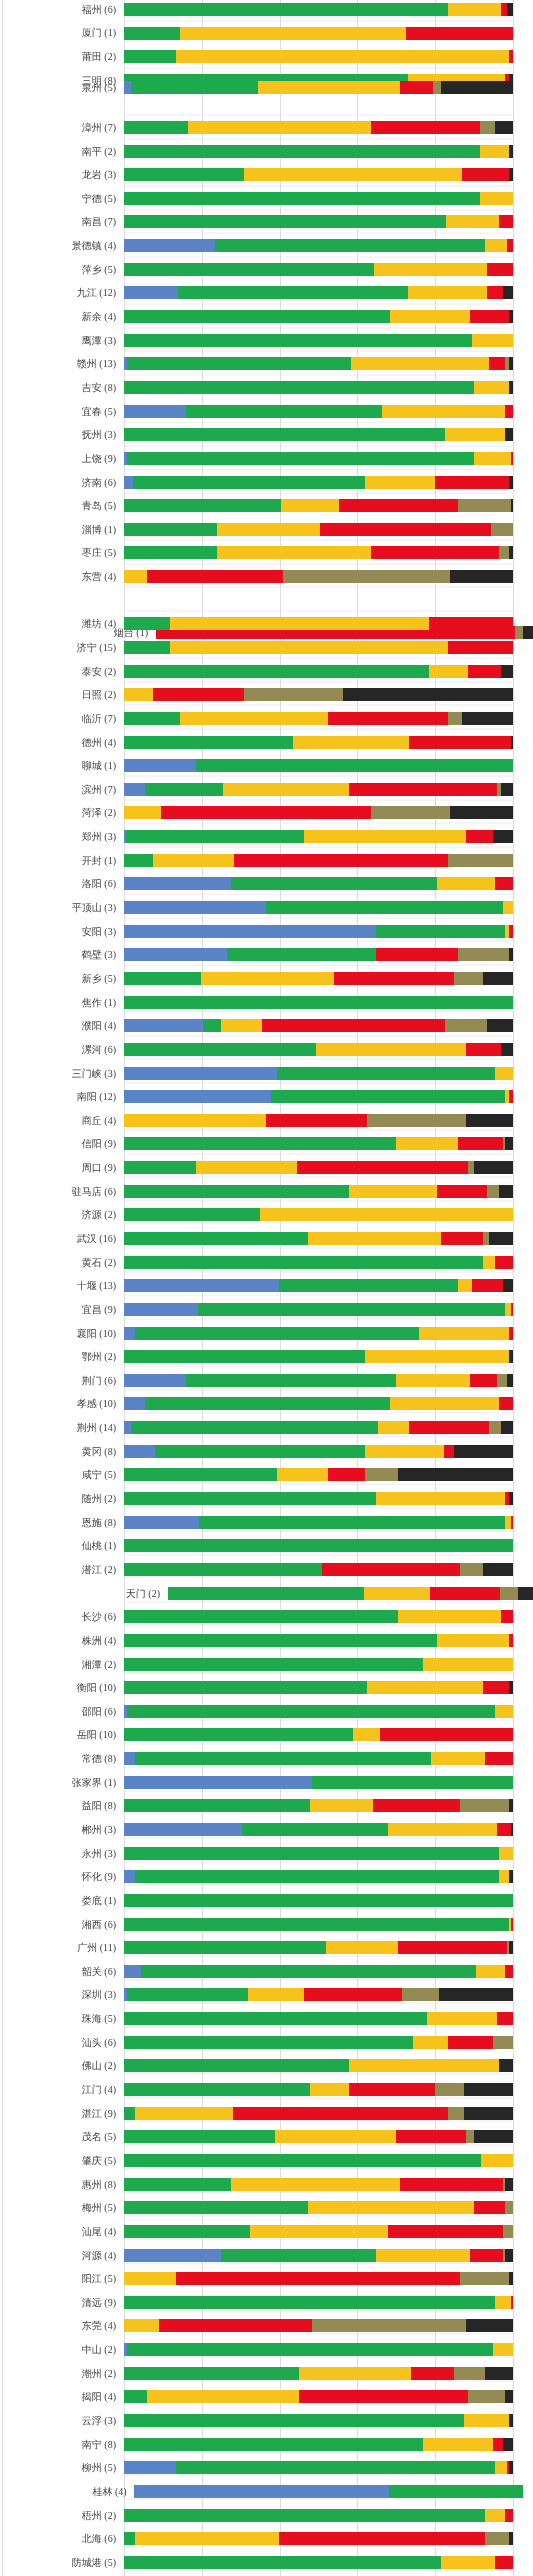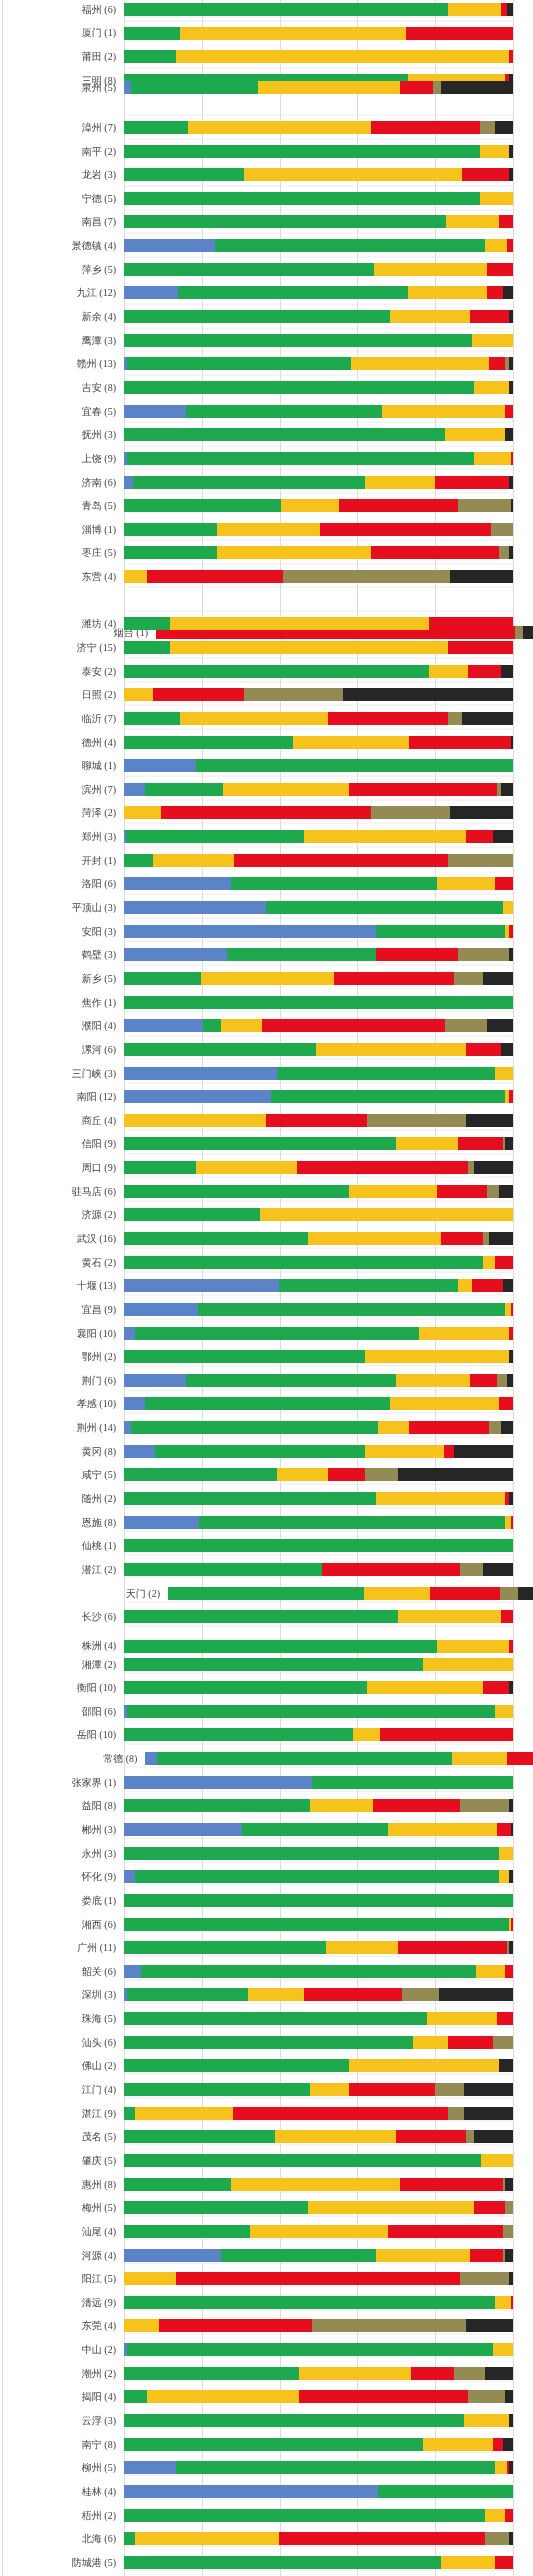--- a/index.html
+++ b/index.html
@@ -646,21 +646,21 @@
         </div>
       </div>
       <div class="row" style="top: 1605px;">
         <div class="lbl">长沙 (6)</div>
         <div class="barwrap">
           <div class="seg" style="width: 70.5%; background: rgb(31, 169, 78);"></div>
           <div class="seg" style="width: 26.5%; background: rgb(246, 195, 28);"></div>
           <div class="seg" style="width: 3%; background: rgb(230, 14, 30);"></div>
         </div>
       </div>
-      <div class="row" style="top: 1629px; align-items: flex-end;">
+      <div class="row" style="top: 1629px;">
         <div class="lbl">株洲 (4)</div>
         <div class="barwrap">
           <div class="seg" style="width: 80.5%; background: rgb(31, 169, 78);"></div>
           <div class="seg" style="width: 18.5%; background: rgb(246, 195, 28);"></div>
           <div class="seg" style="width: 1%; background: rgb(230, 14, 30);"></div>
         </div>
       </div>
       <div class="row" style="top: 1653px;">
         <div class="lbl">湘潭 (2)</div>
         <div class="barwrap">
@@ -686,21 +686,21 @@
         </div>
       </div>
       <div class="row" style="top: 1723px;">
         <div class="lbl">岳阳 (10)</div>
         <div class="barwrap">
           <div class="seg" style="width: 59%; background: rgb(31, 169, 78);"></div>
           <div class="seg" style="width: 7%; background: rgb(246, 195, 28);"></div>
           <div class="seg" style="width: 34%; background: rgb(230, 14, 30);"></div>
         </div>
       </div>
-      <div class="row" style="top: 1747px; justify-content: flex-end;">
+      <div class="row" style="top: 1747px;">
         <div class="lbl">常德 (8)</div>
         <div class="barwrap">
           <div class="seg" style="width: 3%; background: rgb(91, 132, 200);"></div>
           <div class="seg" style="width: 76%; background: rgb(31, 169, 78);"></div>
           <div class="seg" style="width: 14%; background: rgb(246, 195, 28);"></div>
           <div class="seg" style="width: 7%; background: rgb(230, 14, 30);"></div>
         </div>
       </div>
       <div class="row" style="top: 1771px;">
         <div class="lbl">张家界 (1)</div>
@@ -964,21 +964,21 @@
       <div class="row" style="top: 2456px;">
         <div class="lbl">柳州 (5)</div>
         <div class="barwrap">
           <div class="seg" style="width: 13.5%; background: rgb(91, 132, 200);"></div>
           <div class="seg" style="width: 82%; background: rgb(31, 169, 78);"></div>
           <div class="seg" style="width: 3%; background: rgb(246, 195, 28);"></div>
           <div class="seg" style="width: 0.5%; background: rgb(230, 14, 30);"></div>
           <div class="seg" style="width: 1%; background: rgb(38, 38, 38);"></div>
         </div>
       </div>
-      <div class="row" style="top: 2480px;">
+      <div class="row" style="top: 2480px; justify-content: center;">
         <div class="lbl">桂林 (4)</div>
         <div class="barwrap">
           <div class="seg" style="width: 65.5%; background: rgb(91, 132, 200);"></div>
           <div class="seg" style="width: 34.5%; background: rgb(31, 169, 78);"></div>
         </div>
       </div>
       <div class="row" style="top: 2504px;">
         <div class="lbl">梧州 (2)</div>
         <div class="barwrap">
           <div class="seg" style="width: 93%; background: rgb(31, 169, 78);"></div>

